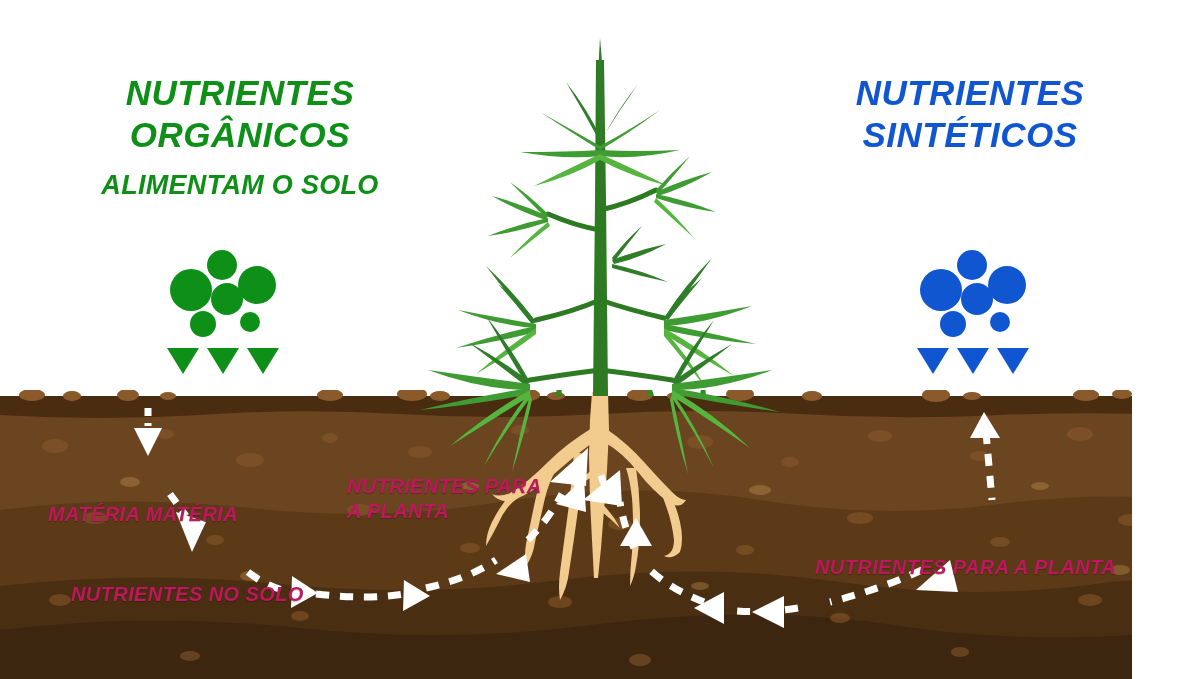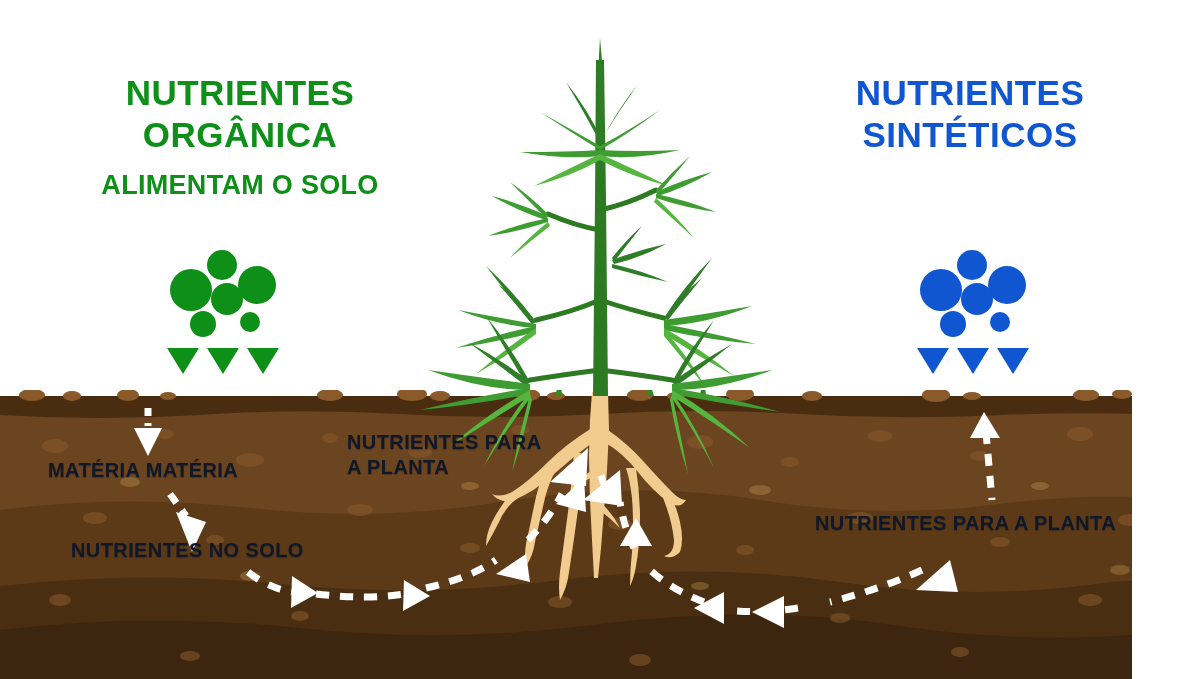--- a/index.html
+++ b/index.html
@@ -1,18 +1,18 @@
 <!DOCTYPE html>
 <html><head>
 <meta charset="utf-8">
 <style>
   html,body{margin:0;padding:0;background:#fff;}
   body{width:1200px;height:679px;overflow:hidden;
        font-family:"Liberation Sans","DejaVu Sans",sans-serif;}
-  #stage{position:relative;width:1132px;height:679px;background:#ffffff;overflow:hidden;}
+  #stage{position:relative;width:1132px;height:679px;background:#ffffff;overflow:hidden;font-style:italic;}
 
   .layer{position:absolute;top:0;left:0;width:1200px;height:679px;}
 
   
   .head-block{position:absolute;text-align:center;}
   .head-block.left{left:30px;top:72px;width:420px;}
   .head-block.right{left:760px;top:72px;width:420px;}
   .h-title{font-weight:bold;font-size:35px;line-height:42px;letter-spacing:.5px;}
   .h-sub{font-weight:bold;font-size:27px;line-height:30px;margin-top:14px;letter-spacing:.3px;}
   .green{color:#0e9018;}
@@ -26,23 +26,23 @@
   .tri-row{position:absolute;width:120px;height:40px;}
   .tri-row.left{left:163px;top:348px;}
   .tri-row.right{left:913px;top:348px;}
   .tri{position:absolute;width:0;height:0;border-left:16px solid transparent;
        border-right:16px solid transparent;}
 
   
   #soil{position:absolute;left:0;top:390px;width:1200px;height:289px;}
 
   
-  .soil-label{position:absolute;color:#0f172a;font-weight:bold;
+  .soil-label{position:absolute;color:#be185d;font-weight:bold;
               font-size:20px;line-height:25px;letter-spacing:.4px;
-              white-space:pre-line;text-shadow:0 1px 1px rgba(0,0,0,.25);}
+              white-space:pre-line;text-shadow:0 1px 1px rgba(0,0,0,.25);margin-top:44px;}
   .lbl-materia{left:48px;top:458px;}
   .lbl-nutsolo{left:71px;top:538px;}
   .lbl-micro{left:240px;top:608px;}
   .lbl-center{left:347px;top:430px;text-align:left;}
   .lbl-right{left:815px;top:511px;}
 
   svg{display:block;overflow:visible;}
 </style>
 </head>
 <body>
@@ -336,21 +336,21 @@
       <polygon points="784,596 784,628 752,612"></polygon>
 
       <polygon points="724,592 724,624 694,608"></polygon>
 
       <polygon points="620,546 652,546 636,518"></polygon>
     </g>
   </svg>
 
   <div class="head-block left">
     <div class="h-title green">NUTRIENTES</div>
-    <div class="h-title green">ORGÂNICA</div>
+    <div class="h-title green">ORGÂNICOS</div>
     <div class="h-sub green">ALIMENTAM O SOLO</div>
   </div>
 
   <div class="head-block right">
     <div class="h-title blue">NUTRIENTES</div>
     <div class="h-title blue">SINTÉTICOS</div>
   </div>
 
   <div class="cluster left" id="cluster-left">
       <span class="dot" style="left: 5px; top: 23px; width: 42px; height: 42px; background: rgb(14, 144, 24);"></span>

